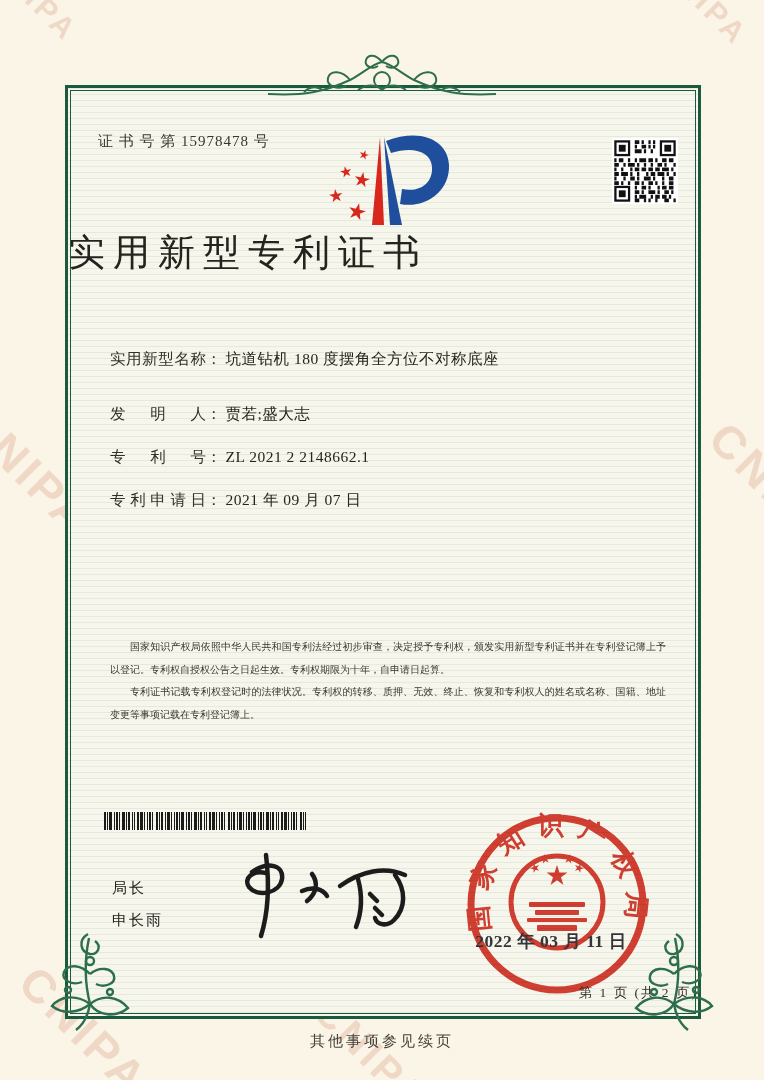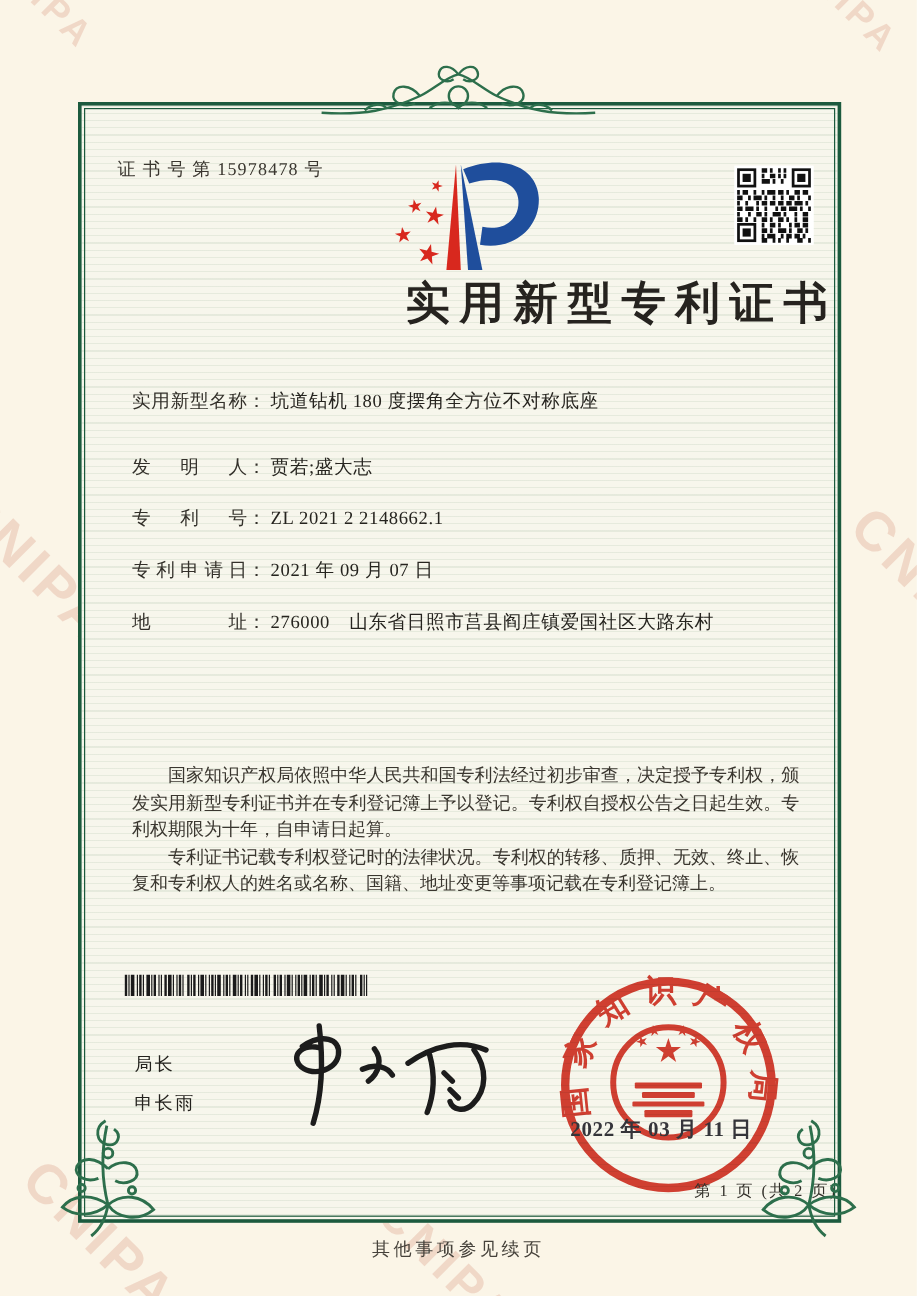--- a/index.html
+++ b/index.html
@@ -36,33 +36,33 @@
       rgba(0,0,0,0) 1px, rgba(0,0,0,0) 6px);
   }
   .cert::after{content:"";position:absolute;inset:2px;border:1px solid #1c5a3e;pointer-events:none;}
 
   .cert-no{position:absolute;left:30px;top:44px;font-size:15px;letter-spacing:1px;color:#3a362f;}
 
   .logo{position:absolute;left:252px;top:34px;width:148px;height:112px;}
   .qr{position:absolute;left:544px;top:50px;width:66px;height:66px;background:#fff;}
 
   .title{
-    position:absolute;left:0;right:0;top:140px;text-align:right;
-    font-size:37px;font-weight:bold;letter-spacing:8px;color:#26231f;
+    position:absolute;left:0;right:0;top:140px;text-align:left;
+    font-size:37px;font-weight:normal;letter-spacing:8px;color:#26231f;
   }
 
   .fields{position:absolute;left:42px;top:236px;width:556px;font-size:15.5px;line-height:22px;}
   .frow{margin-bottom:21px;white-space:nowrap;}
-  .frow.first{margin-bottom:33px;}
+  .frow.first{margin-bottom:33px;margin-top:24px;}
   .flabel{display:inline-block;width:96px;text-align:justify;text-align-last:justify;color:#33302a;vertical-align:bottom;}
   .fcolon{margin-right:4px;color:#33302a;}
   .fvalue{color:#26241f;letter-spacing:0.5px;}
   .pair2{margin-left:86px;}
 
-  .paras{position:absolute;left:42px;top:548px;width:556px;font-size:15px;line-height:22.5px;color:#3a362f;}
+  .paras{position:absolute;left:42px;top:548px;width:556px;font-size:10px;line-height:22.5px;color:#3a362f;}
   .paras p{margin:0;text-indent:2em;text-align:justify;}
 
   .barcode{position:absolute;left:34px;top:724px;width:206px;height:18px;}
 
   .officials{
     position:absolute;left:44px;top:784px;
     font-family:"Liberation Sans","DejaVu Sans",sans-serif;
     font-size:15px;letter-spacing:2px;color:#23211d;line-height:32px;
   }
   .signature{position:absolute;left:138px;top:760px;width:230px;height:95px;}
@@ -153,23 +153,20 @@
         <span class="flabel">实用新型名称</span><span class="fcolon">：</span><span class="fvalue">坑道钻机 180 度摆角全方位不对称底座</span>
       </div>
       <div class="frow">
         <span class="flabel">发明人</span><span class="fcolon">：</span><span class="fvalue">贾若;盛大志</span>
       </div>
       <div class="frow">
         <span class="flabel">专利号</span><span class="fcolon">：</span><span class="fvalue">ZL 2021 2 2148662.1</span>
       </div>
       <div class="frow">
         <span class="flabel">专利申请日</span><span class="fcolon">：</span><span class="fvalue">2021 年 09 月 07 日</span>
-      </div>
-      <div class="frow">
-        <span class="flabel">地址</span><span class="fcolon">：</span><span class="fvalue">276000　山东省日照市莒县阎庄镇爱国社区大路东村</span>
       </div>
     </div>
 
     <div class="paras">
       <p>国家知识产权局依照中华人民共和国专利法经过初步审查，决定授予专利权，颁发实用新型专利证书并在专利登记簿上予以登记。专利权自授权公告之日起生效。专利权期限为十年，自申请日起算。</p>
       <p>专利证书记载专利权登记时的法律状况。专利权的转移、质押、无效、终止、恢复和专利权人的姓名或名称、国籍、地址变更等事项记载在专利登记簿上。</p>
     </div>
 
     <svg class="barcode" viewBox="0 0 206 18" preserveAspectRatio="none">
       <path d="M2,9 H204" stroke="#1a1a1a" stroke-width="18" fill="none" stroke-dasharray="2 1 1 1 3 2 1 1 2 1 1 2 3 1 1 1 2 2 1 1 1 2 2 1 3 1 1 2 1 1 2 1 1 3 2 1 1 1 2 2 1 1 3 1 1 2 1 1"></path>

